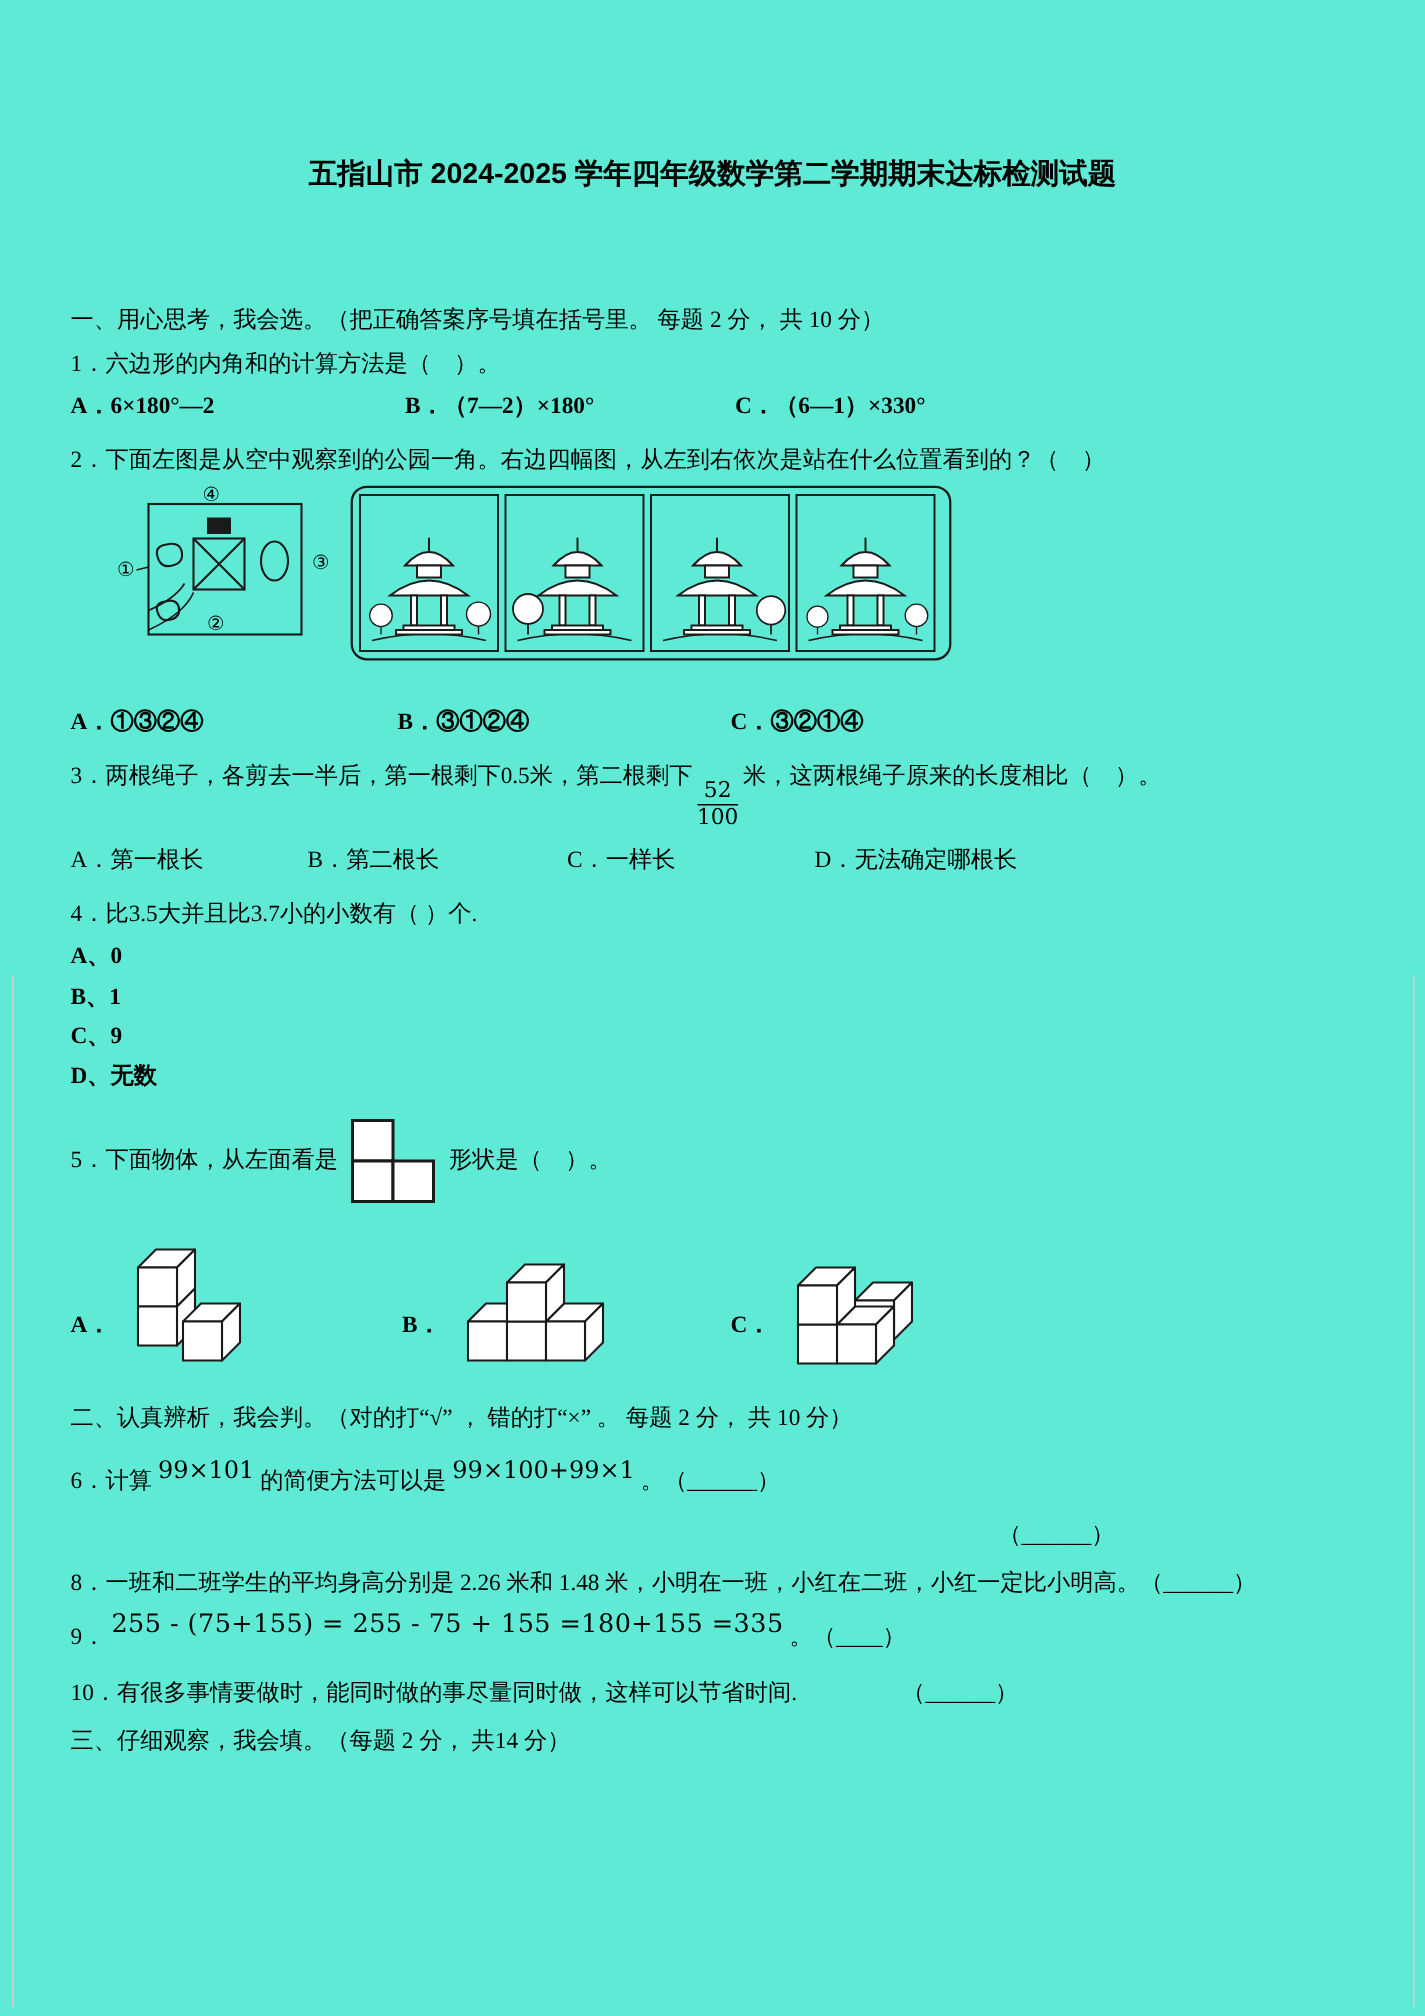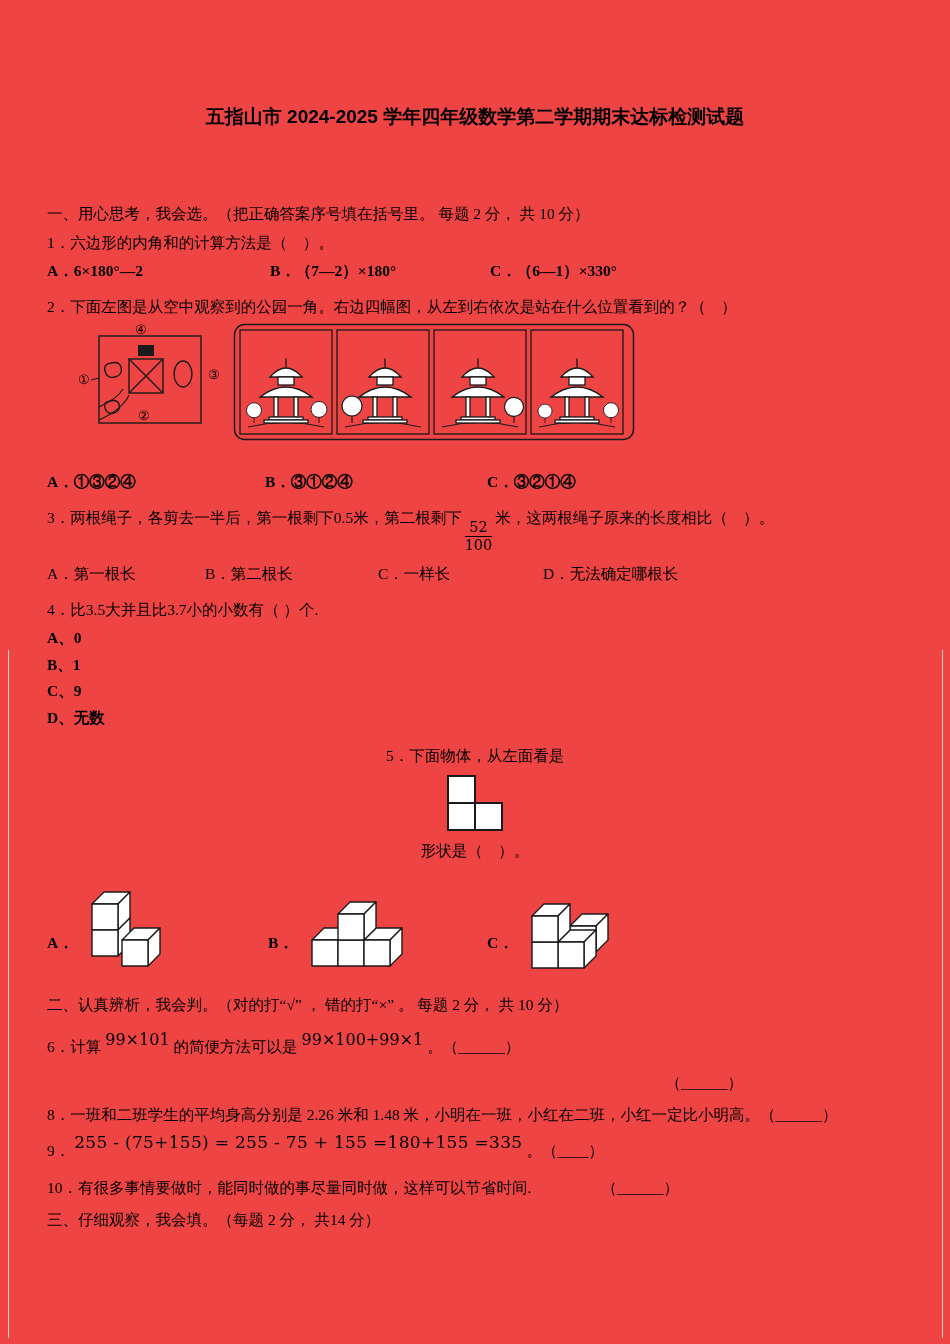--- a/index.html
+++ b/index.html
@@ -1,17 +1,17 @@
 <!DOCTYPE html>
 <html><head>
 <meta charset="utf-8">
 <style>
   *{box-sizing:border-box;}
   html,body{margin:0;padding:0;background:#ffffff;}
-  .page{position:relative;width:950px;min-height:1344px;margin:0 auto;background:#ef4444;
+  .page{position:relative;width:950px;min-height:1344px;margin:0 auto;background:#5eead4;
     font-family:"Liberation Serif","DejaVu Serif",serif;color:#000;
     font-size:15.5px;line-height:1.4;padding:104px 47px 40px;}
   .edge{position:absolute;width:1px;background:#cfcfcf;top:650px;bottom:6px;}
   .edge-l{left:8px;}.edge-r{right:7px;}
   .title{font-family:"Liberation Sans","DejaVu Sans",sans-serif;font-size:19px;font-weight:700;
     text-align:center;margin:0 0 72px;}
   .line{margin:0 0 6px;}
   .sec-head{margin:0 0 8px;}
   .bold{font-weight:700;}
   .row{display:flex;align-items:baseline;}
@@ -19,21 +19,21 @@
   .c223{width:223px;}.c220{width:220px;}
   .c218{width:218px;}.c222{width:222px;}
   .c158{width:158px;}.c173{width:173px;}.c165{width:165px;}
   .figs{margin:6px 0 30px 30px;gap:6px;align-items:flex-start;display:flex;}
   .q3p{margin:6px 0 10px;}
   .frac{display:inline-flex;flex-direction:column;align-items:center;vertical-align:-9px;
     line-height:1.05;font-size:14.5px;margin:0 3px;font-family:"DejaVu Serif",serif;}
   .frac .den{border-top:1px solid #000;padding-top:1px;}
   .frac .num{padding:0 2px 1px;}
   .opt-line{margin:0 0 5px;}
-  .q5line{margin:16px 0 4px;display:flex;align-items:center;gap:8px;flex-direction:column;}
+  .q5line{margin:16px 0 4px;display:flex;align-items:center;gap:8px;}
   .cubes{margin:14px 0 20px;align-items:flex-end;display:flex;}
   .cube-group{display:flex;align-items:flex-end;}
   .gA{width:221px;}.gB{width:219px;}
   .cube-label{margin:0 12px 18px 0;font-weight:700;}
   .s2head{margin:22px 0 2px;}
   .math{font-family:"DejaVu Serif",serif;position:relative;top:-7px;margin:12px 4px;font-size:16px;}
   .math-lg{font-size:17px;top:-8px;letter-spacing:0.3px;}
   .q6line{margin:20px 0 10px;}
   .q7row{display:flex;margin:14px 0 10px;}
   .q7row .blankr{margin-left:auto;margin-right:160px;}

